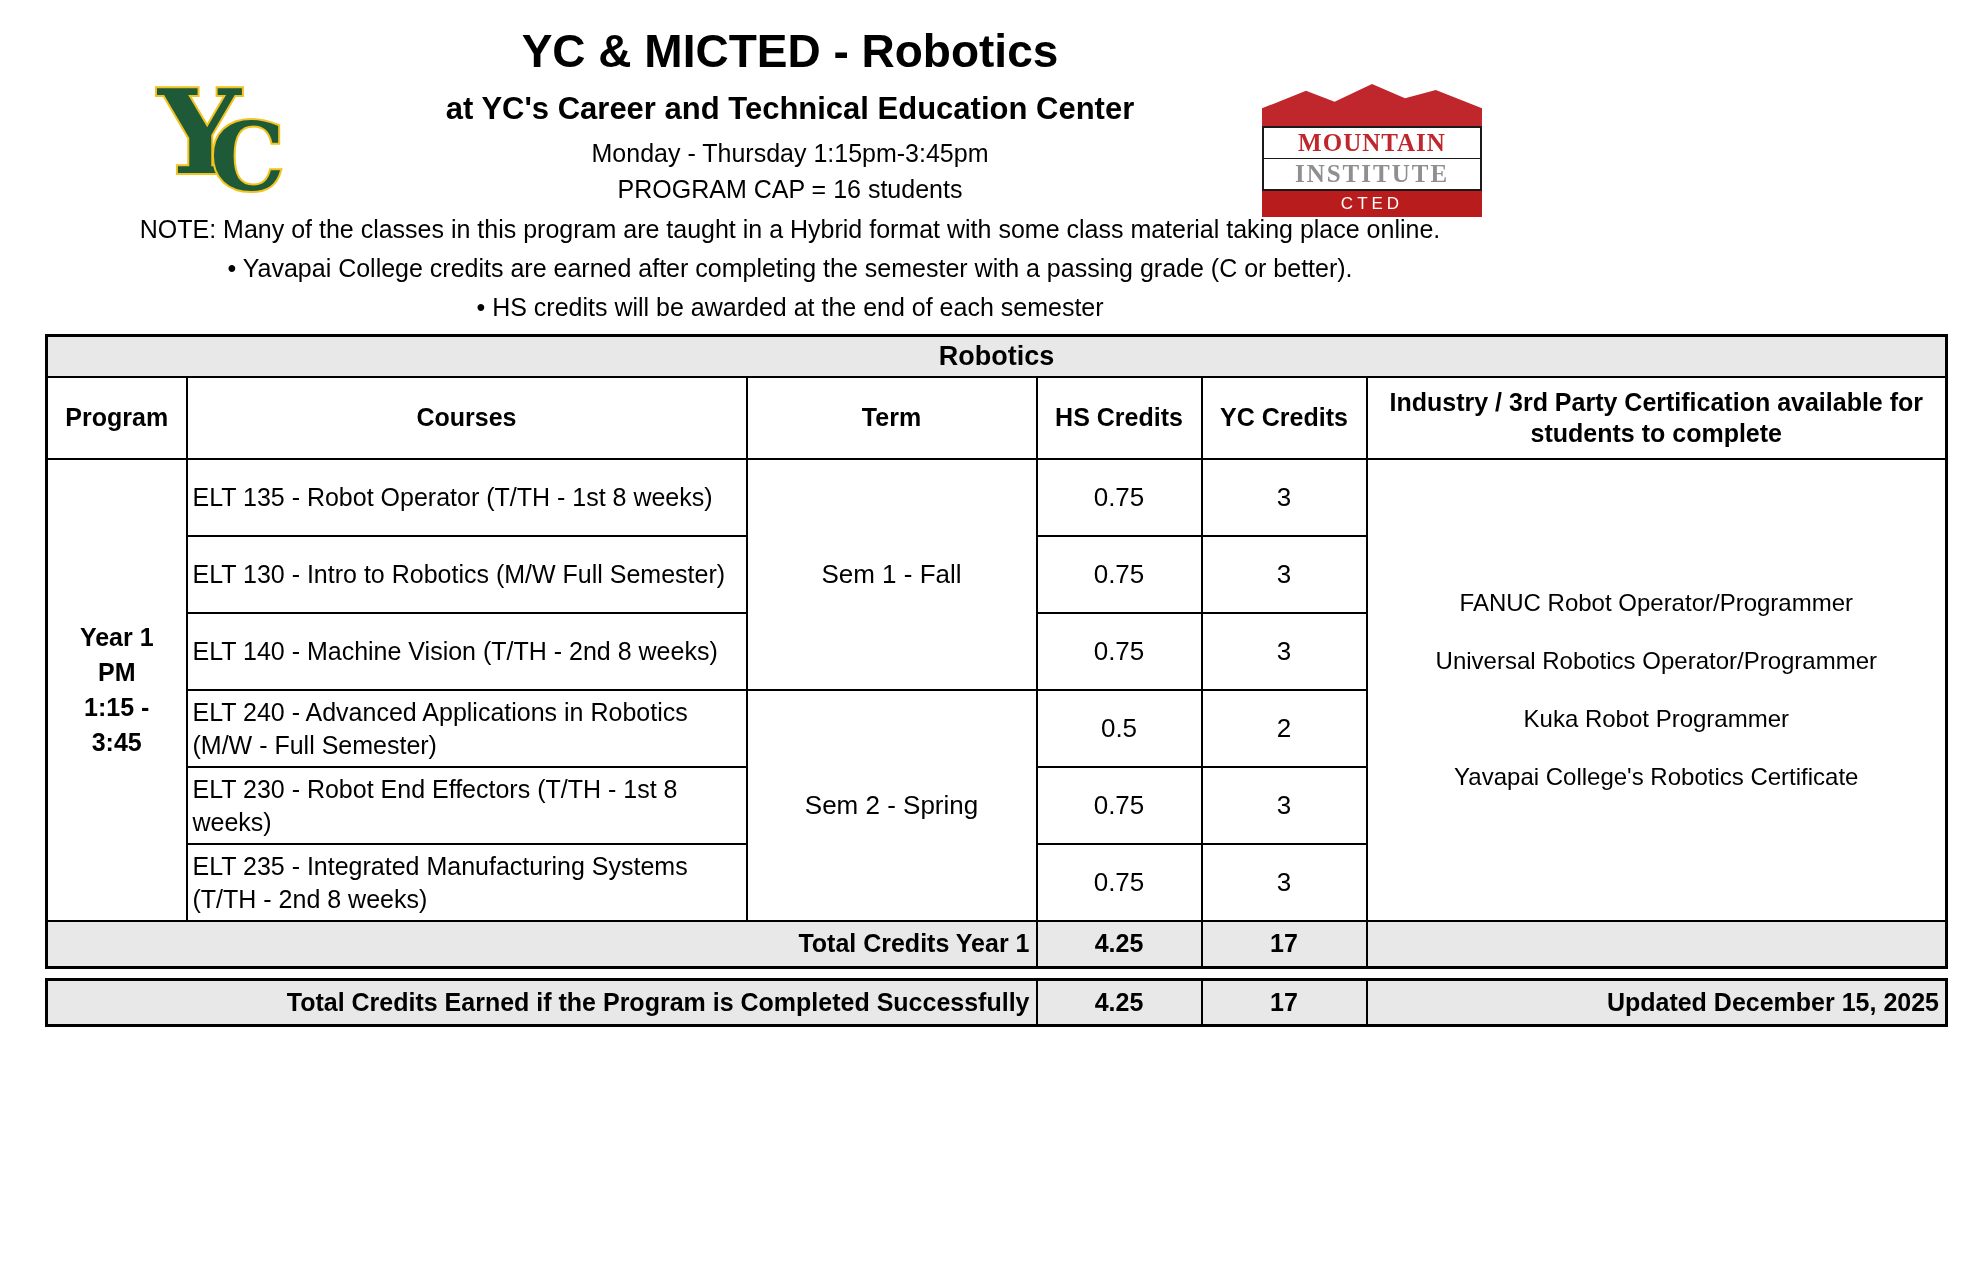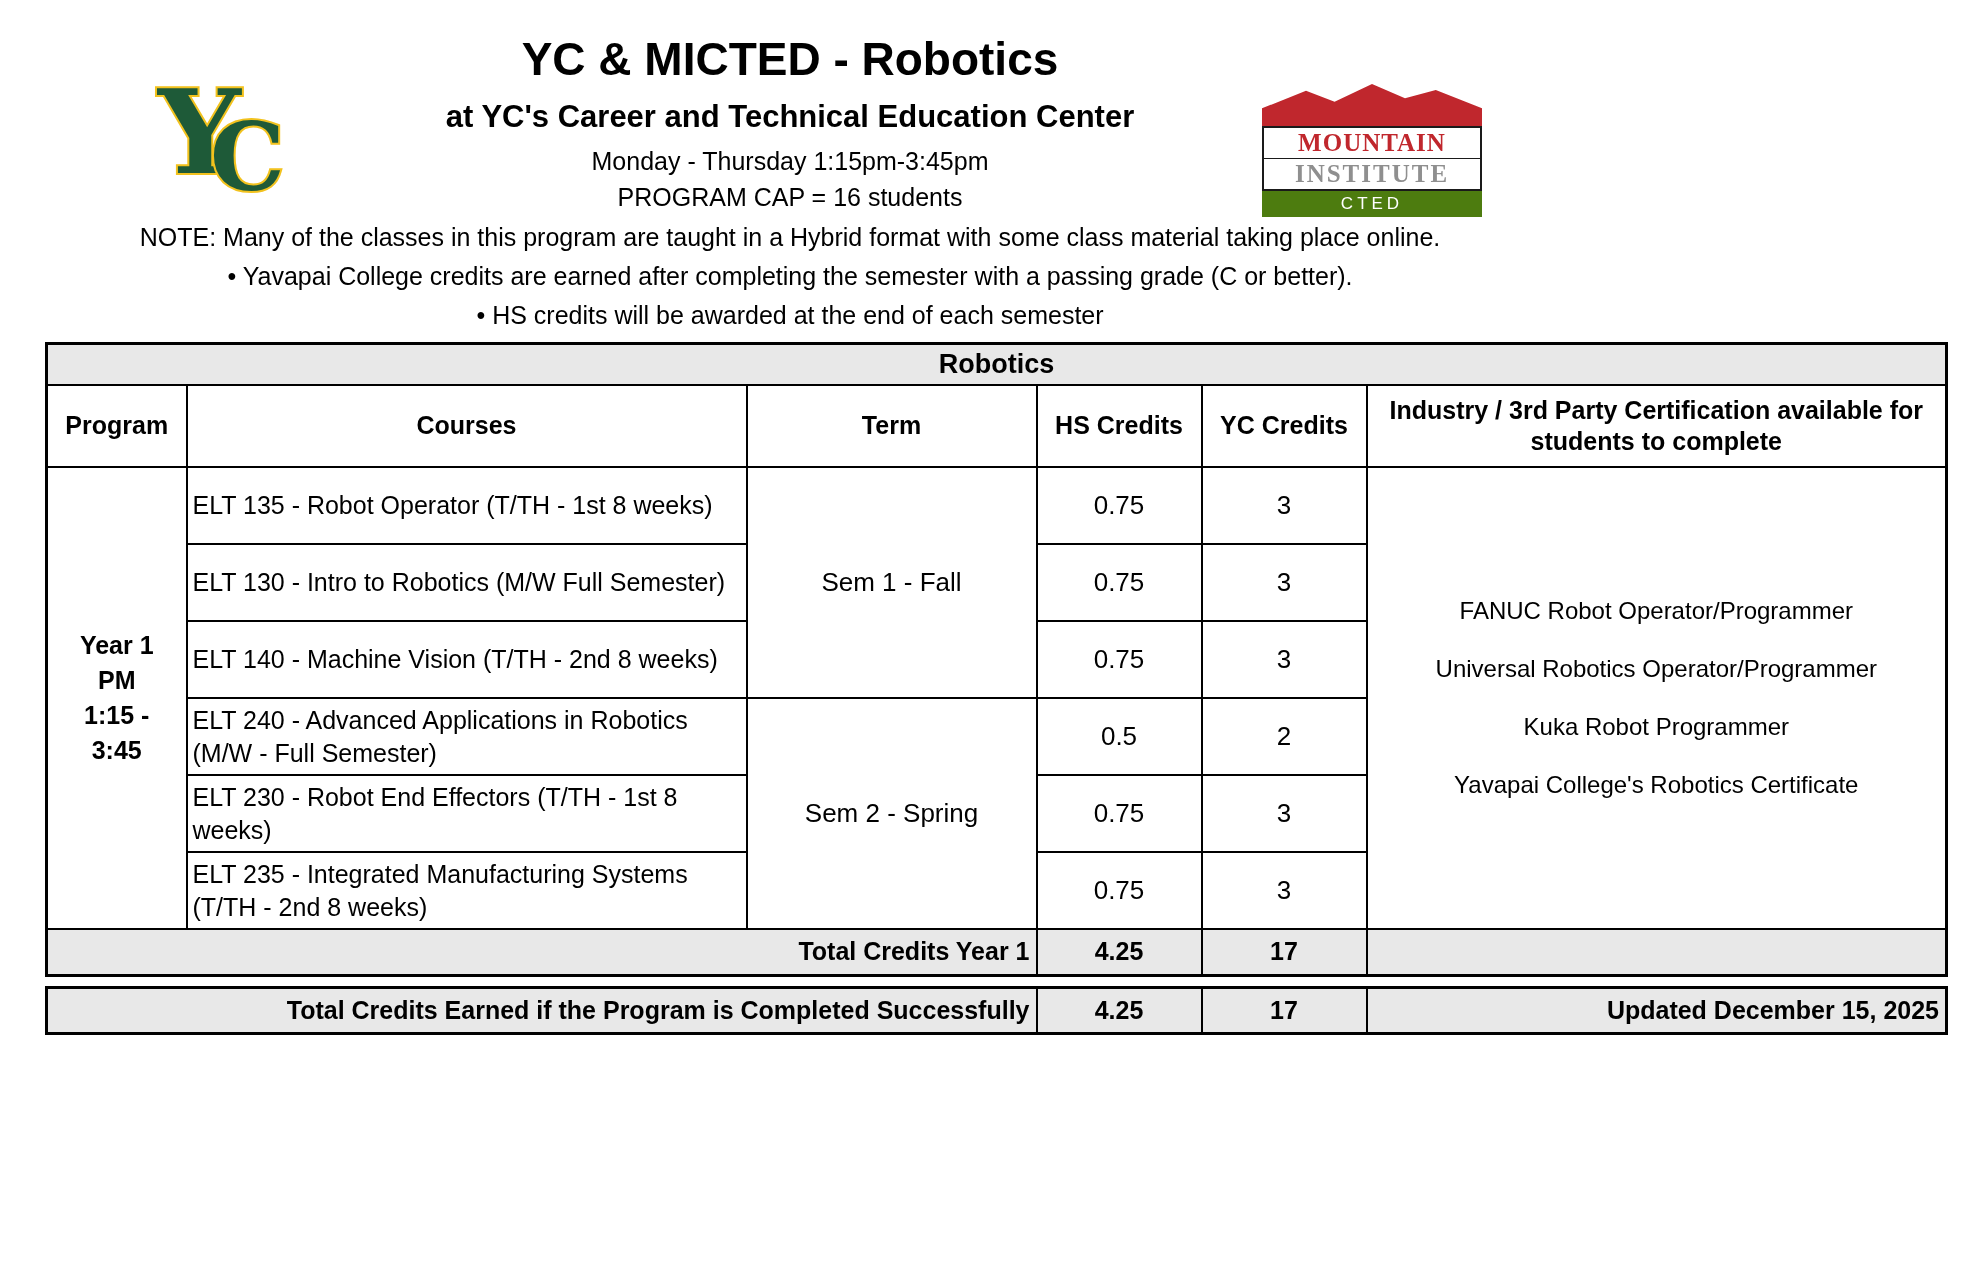--- a/index.html
+++ b/index.html
@@ -9,21 +9,21 @@
     height: 1276px;
     background: #ffffff;
     color: #000;
     font-family: "Liberation Sans", sans-serif;
   }
   .page { position: relative; width: 1973px; height: 1276px; overflow: hidden; }
 
   
   .header-text {
     width: 1580px;
-    padding-top: 34px;
+    padding-top: 26px;
     text-align: center;
   }
   .title   { font-size: 46px; font-weight: 700; line-height: 1.1; }
   .subtitle{ font-size: 31px; font-weight: 700; margin-top: 14px; }
   .schedule{ font-size: 25px; margin-top: 12px; }
   .cap     { font-size: 25px; margin-top: 7px; }
   .note    { font-size: 25px; margin-top: 11px; }
   .bullet  { font-size: 25px; margin-top: 10px; }
 
   
@@ -57,21 +57,21 @@
     border: 2px solid #1a1a1a; border-bottom: 1px solid #1a1a1a;
     background: #fff; color: var(--mi-red, #c0272d);
     font-weight: 700; font-size: 25px; letter-spacing: 1px; padding: 1px 0;
   }
   .mi-inst {
     border: 2px solid #1a1a1a; border-top: none;
     background: #fff; color: #8f8f8f;
     font-weight: 700; font-size: 25px; letter-spacing: 2px; padding: 1px 12px;
   }
   .mi-cted {
-    background: #4d7c0f; color: #fff;
+    background: #b91c1c; color: #fff;
     font-family: "Liberation Sans", sans-serif;
     font-size: 17px; letter-spacing: 4px; padding: 3px 0; text-align: center;
   }
 
   
   .sched-table, .bottom-table {
     border-collapse: collapse;
     table-layout: fixed;
     width: 1900px;
     margin-left: 45px;

